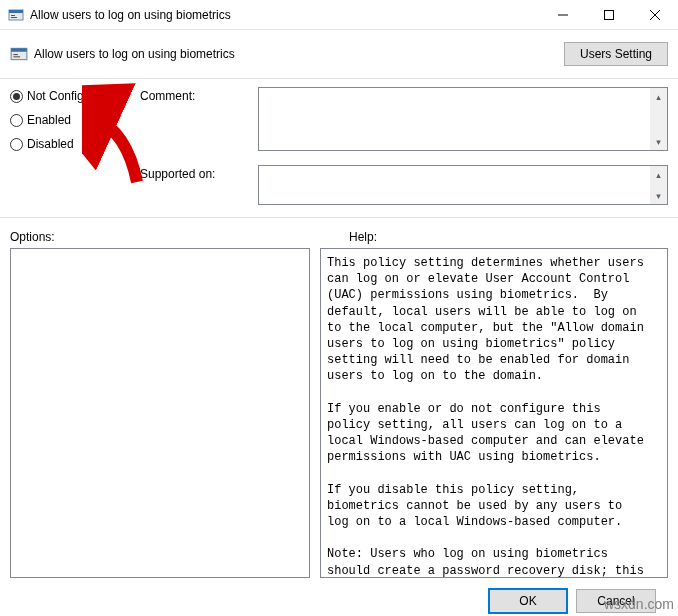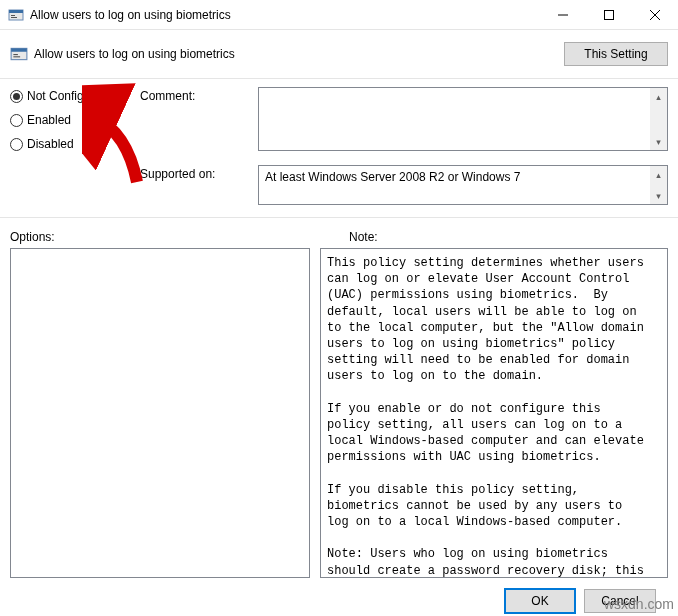--- a/index.html
+++ b/index.html
@@ -118,21 +118,21 @@
     white-space: pre-wrap;
     font-family: Liberation Mono, monospace;
   }
   .footer {
     position:absolute; bottom:0; left:0; right:0;
     height: 30px;
     display:flex; align-items:center; justify-content:flex-end;
     padding-right: 22px;
     gap:8px;
   }
-  .footer .btn { width: 72px; }
+  .footer .btn { width: 80px; }
   .footer .btn.primary { border:2px solid #0078d7; background:#e1e1e1; }
   .watermark {
     position:absolute; right:4px; bottom:4px;
     font-size:14px; color:#808080;
     font-family: Liberation Sans, sans-serif;
   }
   .arrow-annot {
     position:absolute;
     left: 72px; top: -10px;
     pointer-events:none;
@@ -175,21 +175,21 @@
   <span class="icon">
     <svg width="18" height="18" viewBox="0 0 16 16">
       <rect x="1" y="3" width="14" height="10" fill="#e8e8e8" stroke="#6b8bb5"></rect>
       <rect x="1" y="3" width="14" height="3" fill="#3a6ea5"></rect>
       <rect x="3" y="8" width="4" height="1" fill="#555"></rect>
       <rect x="3" y="10" width="6" height="1" fill="#555"></rect>
     </svg>
   </span>
   <span class="heading">Allow users to log on using biometrics</span>
   <div class="nav-buttons">
-    <button class="btn">This Setting</button>
+    <button class="btn">Users Setting</button>
   </div>
 </div>
 <div class="hr"></div>
 
 <div class="config-block">
   <div class="radio-col">
     <div class="radio-row">
       <span class="radio checked"></span>
       <span>Not Configured</span>
     </div>
@@ -218,33 +218,32 @@
       <div class="sb-btn">▴</div>
       <div class="sb-btn">▾</div>
     </div>
   </div>
 </div>
 
 <div class="config-block" style="padding-top:4px;">
   <div class="radio-col"></div>
   <div class="label-col">Supported on:</div>
   <div class="txtarea" style="height:40px;">
-    <div style="padding:4px 20px 4px 6px;">At least Windows Server 2008 R2 or Windows 7</div>
     <div class="sb">
       <div class="sb-btn">▴</div>
       <div class="sb-btn">▾</div>
     </div>
   </div>
 </div>
 
 <div class="hr" style="margin-top:12px;"></div>
 
 <div class="options-row">
   <div class="col options-left">Options:</div>
-  <div class="col">Note:</div>
+  <div class="col">Help:</div>
 </div>
 
 <div class="panels-row">
   <div class="panel panel-left"></div>
   <div class="panel panel-right">
     <div class="help-text">This policy setting determines whether users can log on or elevate User Account Control (UAC) permissions using biometrics.  By default, local users will be able to log on to the local computer, but the "Allow domain users to log on using biometrics" policy setting will need to be enabled for domain users to log on to the domain.
 
 If you enable or do not configure this policy setting, all users can log on to a local Windows-based computer and can elevate permissions with UAC using biometrics.
 
 If you disable this policy setting, biometrics cannot be used by any users to log on to a local Windows-based computer.

